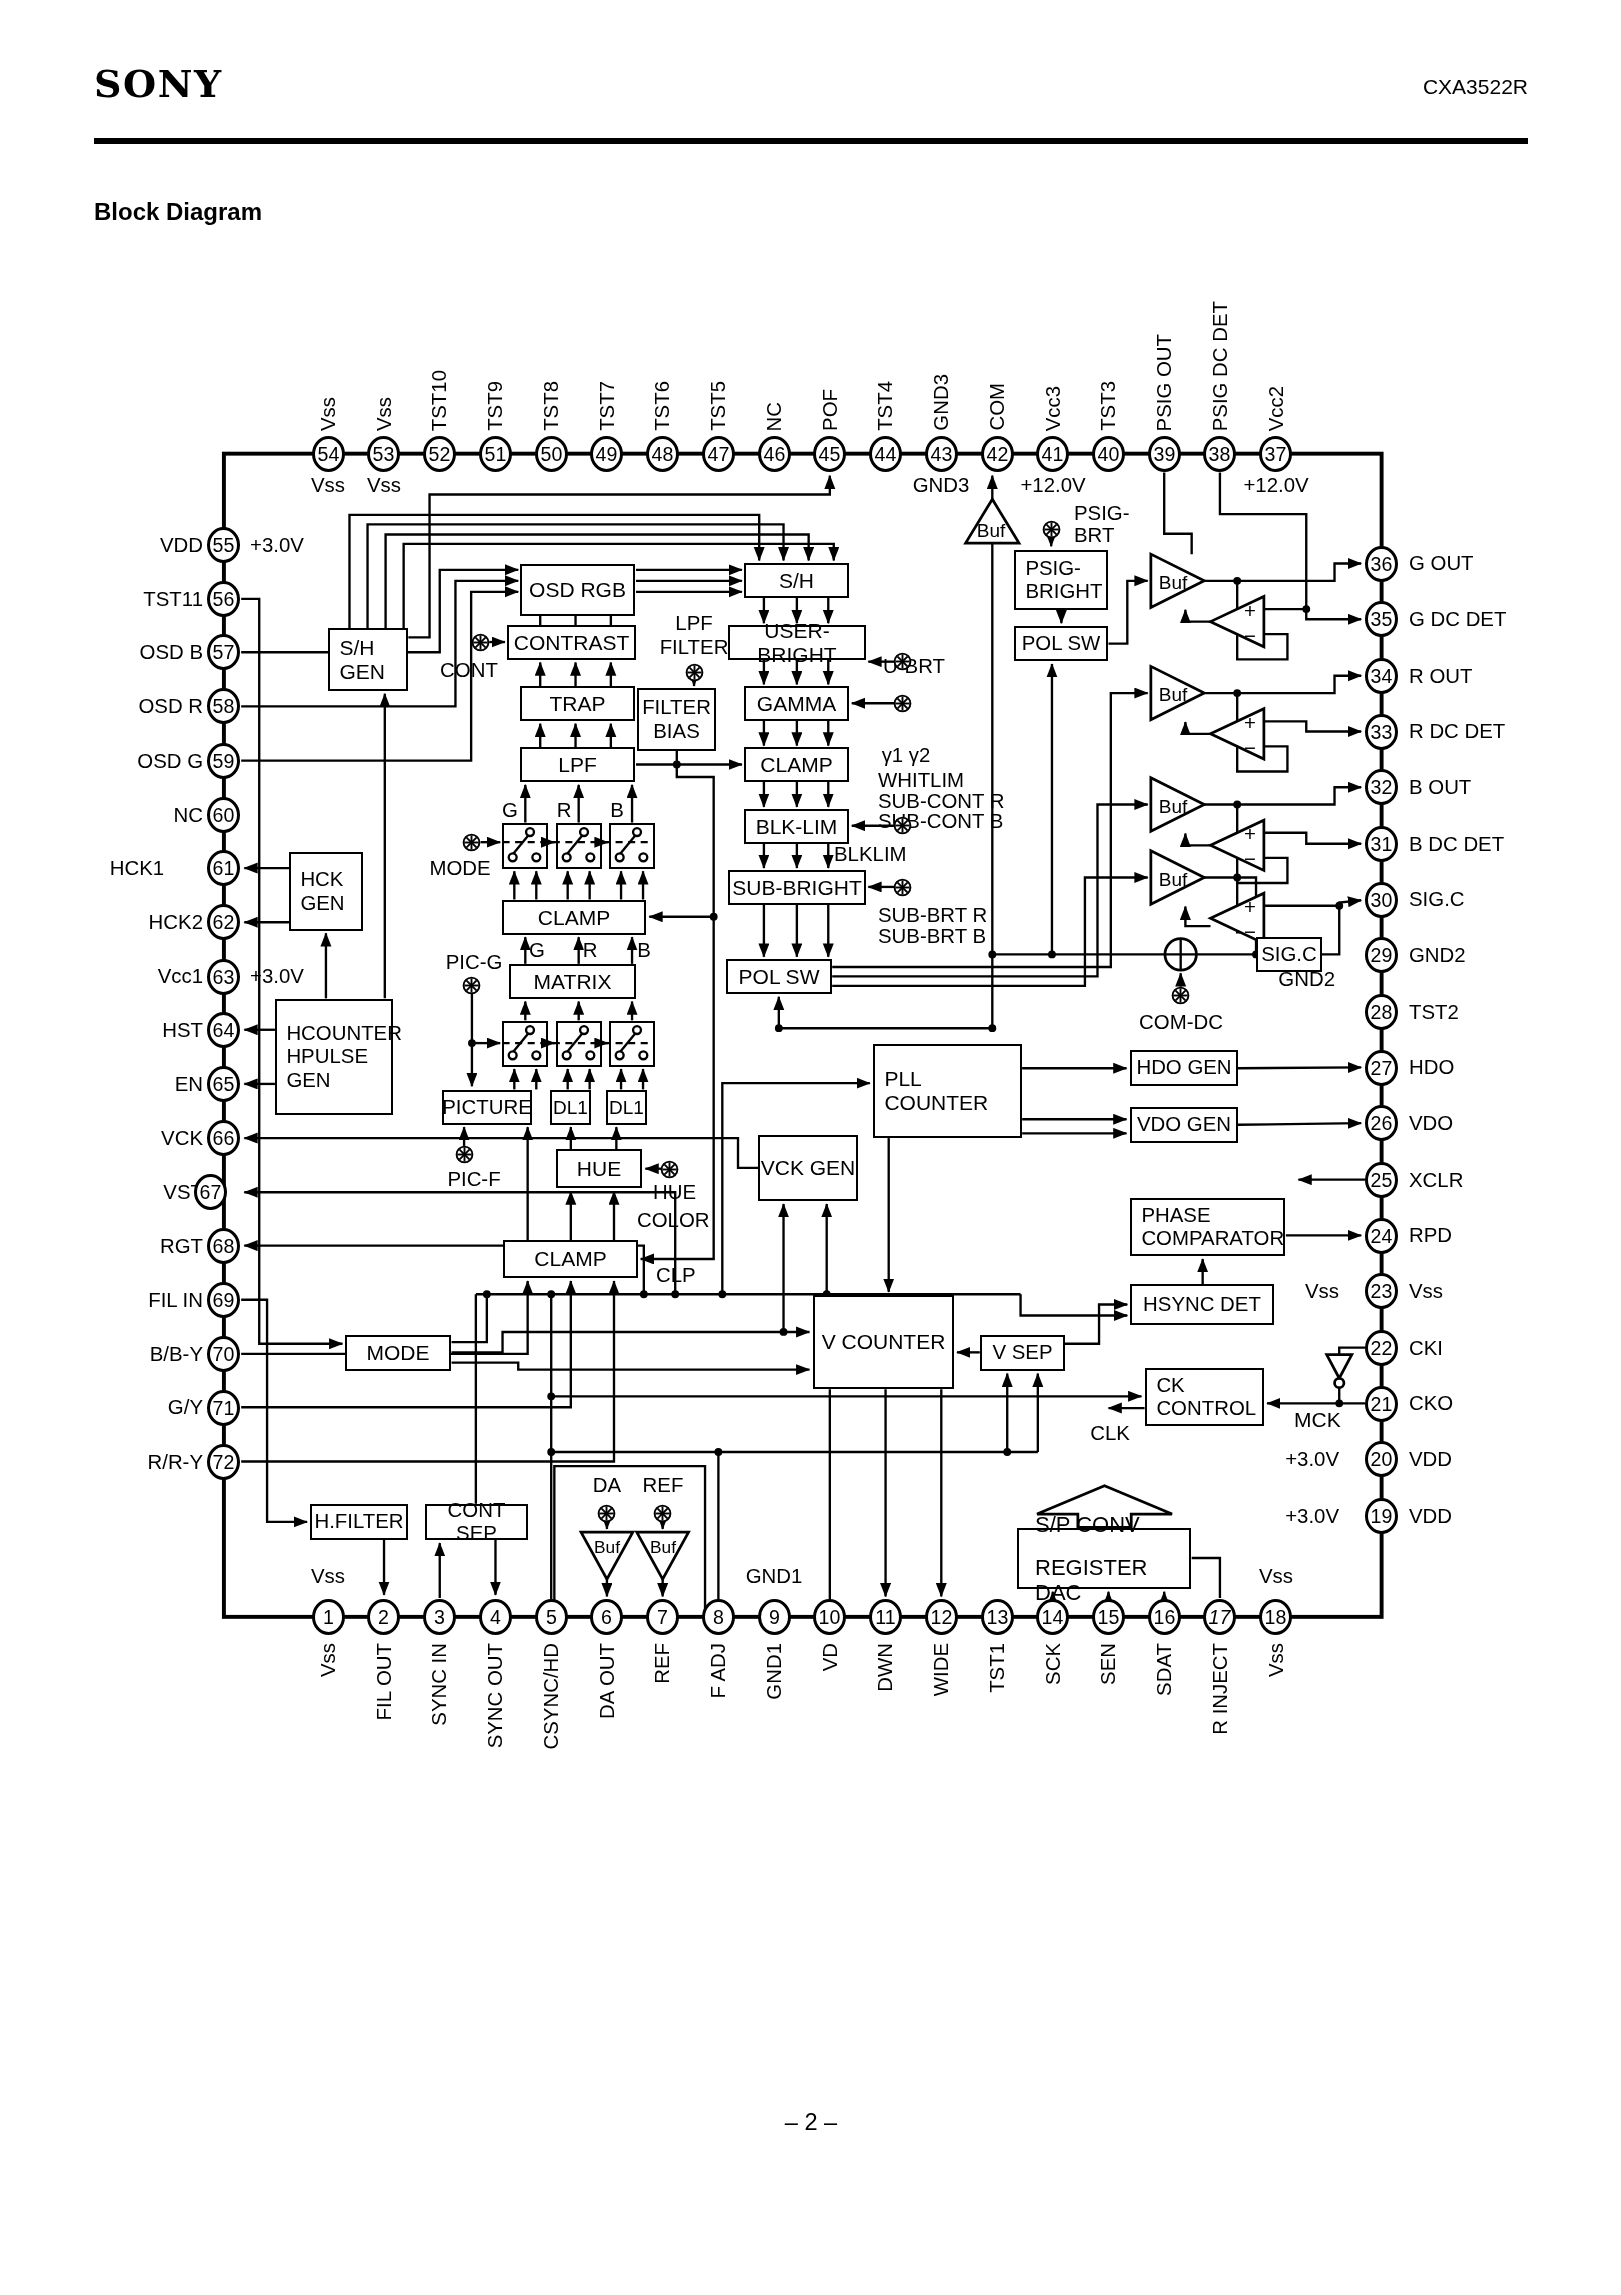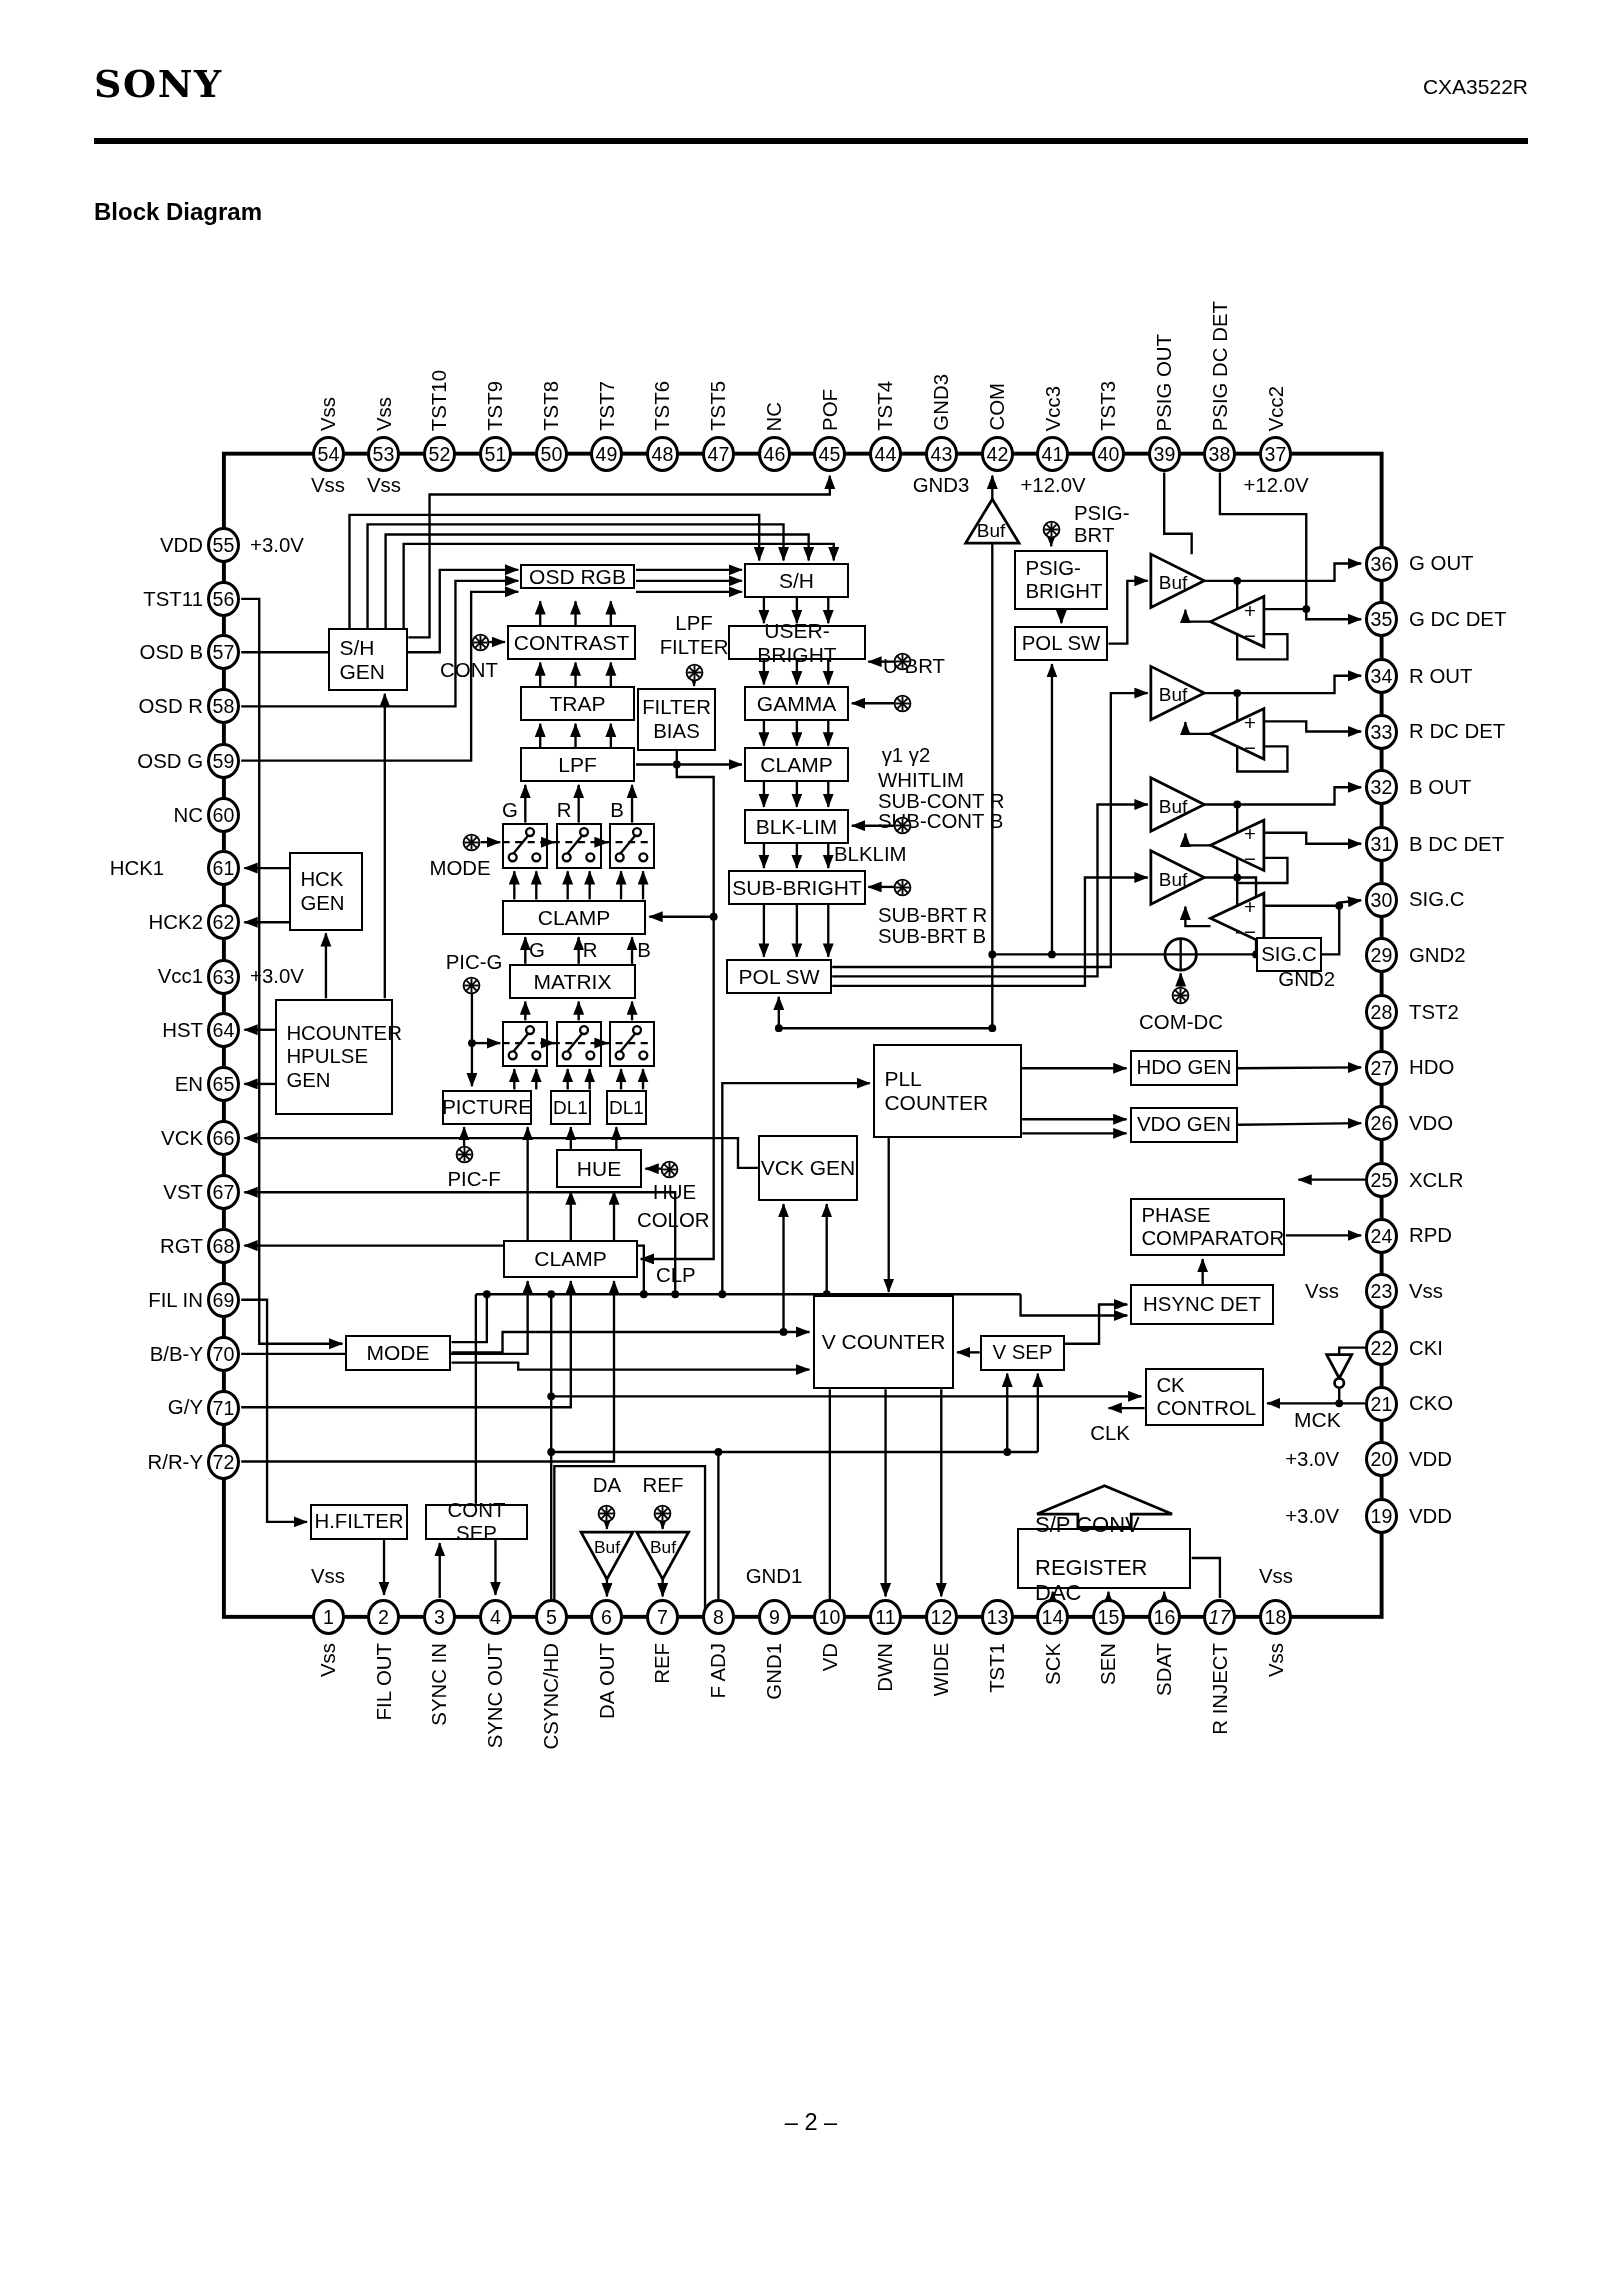--- a/index.html
+++ b/index.html
@@ -470,21 +470,21 @@
       <div class="pin" style="left: 207px; top: 904px;">62</div>
       <div class="hlab" style="left: 71px; top: 912px; width: 132px; text-align: right;">HCK2</div>
       <div class="pin" style="left: 207px; top: 959px;">63</div>
       <div class="hlab" style="left: 71px; top: 966px; width: 132px; text-align: right;">Vcc1</div>
       <div class="pin" style="left: 207px; top: 1012px;">64</div>
       <div class="hlab" style="left: 71px; top: 1020px; width: 132px; text-align: right;">HST</div>
       <div class="pin" style="left: 207px; top: 1066px;">65</div>
       <div class="hlab" style="left: 71px; top: 1074px; width: 132px; text-align: right;">EN</div>
       <div class="pin" style="left: 207px; top: 1120px;">66</div>
       <div class="hlab" style="left: 71px; top: 1128px; width: 132px; text-align: right;">VCK</div>
-      <div class="pin" style="left: 207px; top: 1174px;">67</div>
+      <div class="pin" style="left: 194px; top: 1174px;">67</div>
       <div class="hlab" style="left: 71px; top: 1182px; width: 132px; text-align: right;">VST</div>
       <div class="pin" style="left: 207px; top: 1228px;">68</div>
       <div class="hlab" style="left: 71px; top: 1236px; width: 132px; text-align: right;">RGT</div>
       <div class="pin" style="left: 207px; top: 1282px;">69</div>
       <div class="hlab" style="left: 71px; top: 1290px; width: 132px; text-align: right;">FIL IN</div>
       <div class="pin" style="left: 207px; top: 1336px;">70</div>
       <div class="hlab" style="left: 71px; top: 1344px; width: 132px; text-align: right;">B/B-Y</div>
       <div class="pin" style="left: 207px; top: 1390px;">71</div>
       <div class="hlab" style="left: 71px; top: 1397px; width: 132px; text-align: right;">G/Y</div>
       <div class="pin" style="left: 207px; top: 1444px;">72</div>
@@ -522,21 +522,21 @@
       <div class="pin" style="left: 1365px; top: 1386px;">21</div>
       <div class="hlab" style="left: 1409px; top: 1393px;">CKO</div>
       <div class="pin" style="left: 1365px; top: 1441px;">20</div>
       <div class="hlab" style="left: 1409px; top: 1449px;">VDD</div>
       <div class="pin" style="left: 1365px; top: 1498px;">19</div>
       <div class="hlab" style="left: 1409px; top: 1506px;">VDD</div>
       <div class="block al" style="left: 328px; top: 628px; width: 80px; height: 63px; font-size: 21px; padding-left: 9.4px;">
         <div>S/H</div>
         <div>GEN</div>
       </div>
-      <div class="block" style="left: 520px; top: 564px; width: 115px; height: 25px; font-size: 21px; padding-left: 0px;">
+      <div class="block" style="left: 520px; top: 564px; width: 115px; height: 52px; font-size: 21px; padding-left: 0px;">
         <div>OSD RGB</div>
       </div>
       <div class="block" style="left: 744px; top: 563px; width: 105px; height: 35px; font-size: 21px; padding-left: 0px;">
         <div>S/H</div>
       </div>
       <div class="block" style="left: 507px; top: 625px; width: 129px; height: 35px; font-size: 21px; padding-left: 0px;">
         <div>CONTRAST</div>
       </div>
       <div class="block" style="left: 728px; top: 625px; width: 138px; height: 35px; font-size: 21px; padding-left: 0px;">
         <div>USER-BRIGHT</div>

